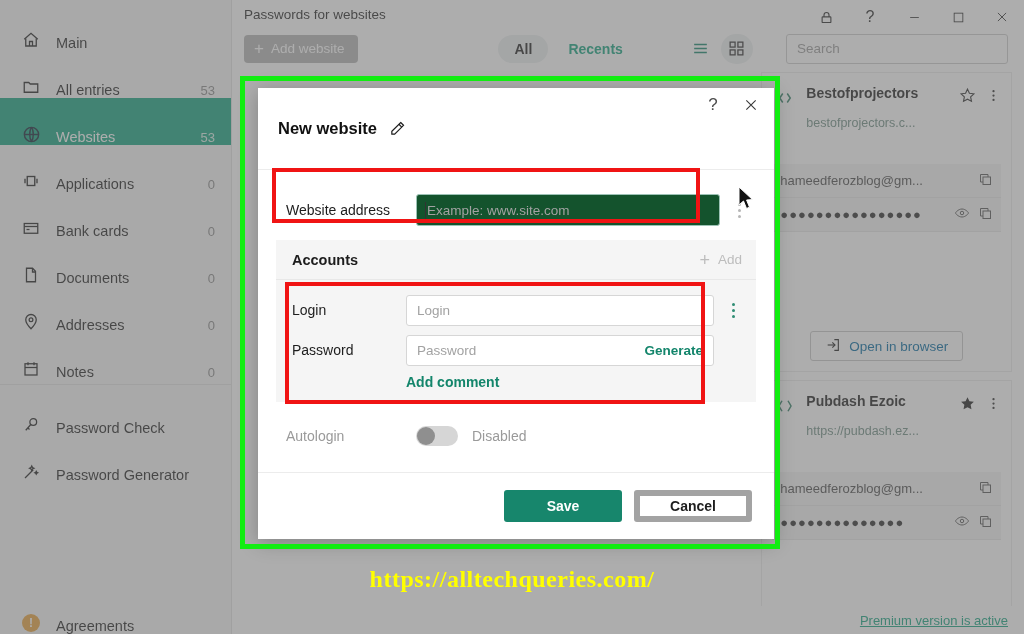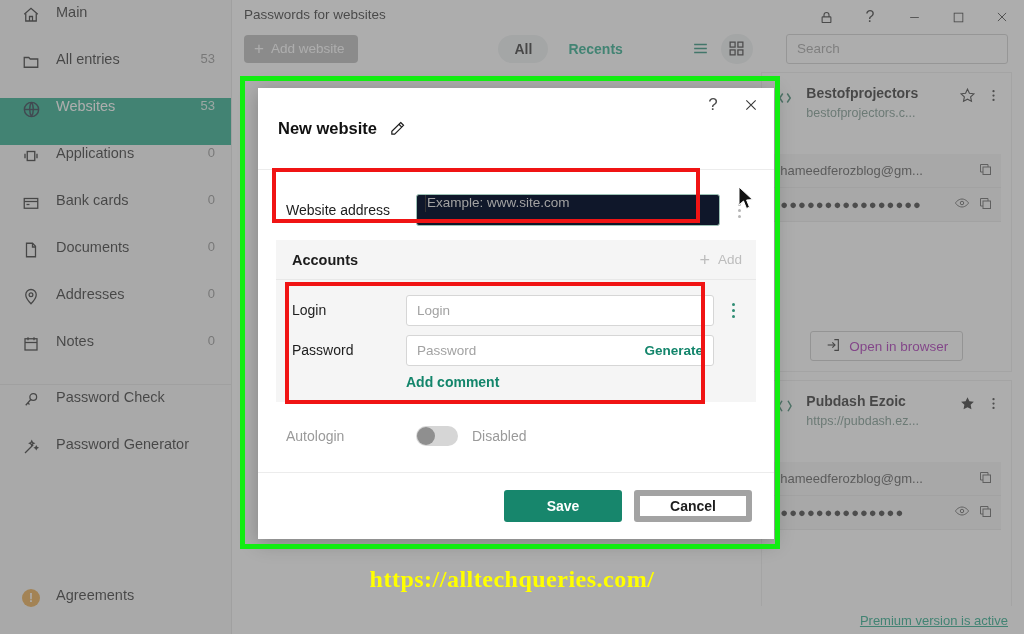--- a/index.html
+++ b/index.html
@@ -26,21 +26,21 @@
   .sidebar {
     width: 232px; height: 634px;
     background: #f7f7f7;
     border-right: 1px solid #e3e3e3;
     display: flex; flex-direction: column;
     padding-top: 4px;
     position: relative;
   }
   .nav-item {
     height: 47px;
-    display: flex; align-items: flex-start;
+    display: flex; align-items: flex-end;
     padding: 0 16px 0 20px;
     color: #1d1d1d;
     font-size: 14.5px;
     cursor: default;
   }
   .nav-item .ico {
     width: 22px; height: 22px;
     margin-right: 14px;
     display: flex; align-items: center; justify-content: center;
     flex: 0 0 22px;
@@ -176,21 +176,21 @@
     width: 26px; height: 26px; flex: 0 0 26px;
     display:flex; align-items:center; justify-content:center;
     color:#2c7d63; font-size: 13px;
   }
   .card-titles { flex: 1 1 auto; min-width: 0; }
   .card-title {
     font-size: 14px; font-weight: 700; color: #1d1d1d;
     white-space: nowrap; overflow: hidden; text-overflow: ellipsis;
   }
   .card-url {
-    font-size: 12.5px; color: #6f8e84; margin-top: 5px;
+    font-size: 12.5px; color: #6f8e84; margin-top: 15px;
     white-space: nowrap; overflow: hidden; text-overflow: ellipsis;
   }
   .card-act { display:flex; align-items:center; gap: 10px; padding-top:2px; }
   .card-fields { margin-top: 34px; }
   .field-row {
     height: 34px;
     display: flex; align-items: center;
     gap: 8px;
     background: #f4f4f4;
     padding: 0 8px;
@@ -199,21 +199,21 @@
   }
   .field-row .val {
     flex: 1 1 auto; white-space: nowrap; overflow: hidden; text-overflow: ellipsis;
   }
   .field-row .dots { letter-spacing: 1px; font-size: 13px; color: #2b2b2b; }
   .card-foot { margin-top: auto; display:flex; justify-content:center; }
   .open-btn {
     height: 30px; padding: 0 14px;
     border: 1px solid #c7c7c7; border-radius: 3px;
     display: flex; align-items: center; gap: 8px;
-    font-size: 13.5px; color: #a21caf; background:#fff;
+    font-size: 13.5px; color: #0369a1; background:#fff;
   }
 
   .statusbar {
     height: 32px;
     display: flex; align-items: center; justify-content: flex-end;
     padding-right: 16px;
   }
   .premium-link {
     font-size: 13px; color: #13a37f; text-decoration: underline;
   }
@@ -259,22 +259,22 @@
     display: flex; align-items: center;
     height: 52px;
     padding: 0 8px 0 10px;
     gap: 0;
   }
   .lbl-addr { width: 130px; font-size: 14px; color: #1d1d1d; }
   .inp {
     height: 32px;
     border: 1px solid #cfcfcf;
     border-radius: 3px;
-    background: #0f172a;
-    display: flex; align-items: flex-start;
+    background: #14532d;
+    display: flex; align-items: center;
     padding: 0 10px;
     font-size: 13.5px;
     color: #a2a2a2;
     position: relative;
   }
   .inp.focused { border-color: #9cc2b5; }
   .caret {
     width: 1px; height: 17px; background: #333;
     position: absolute; left: 8px;
   }

